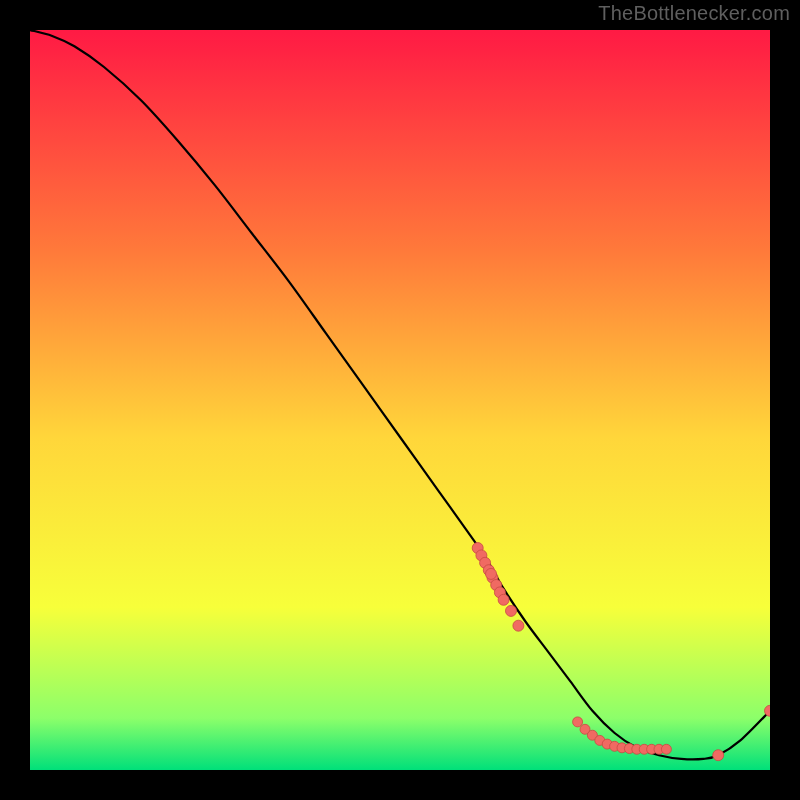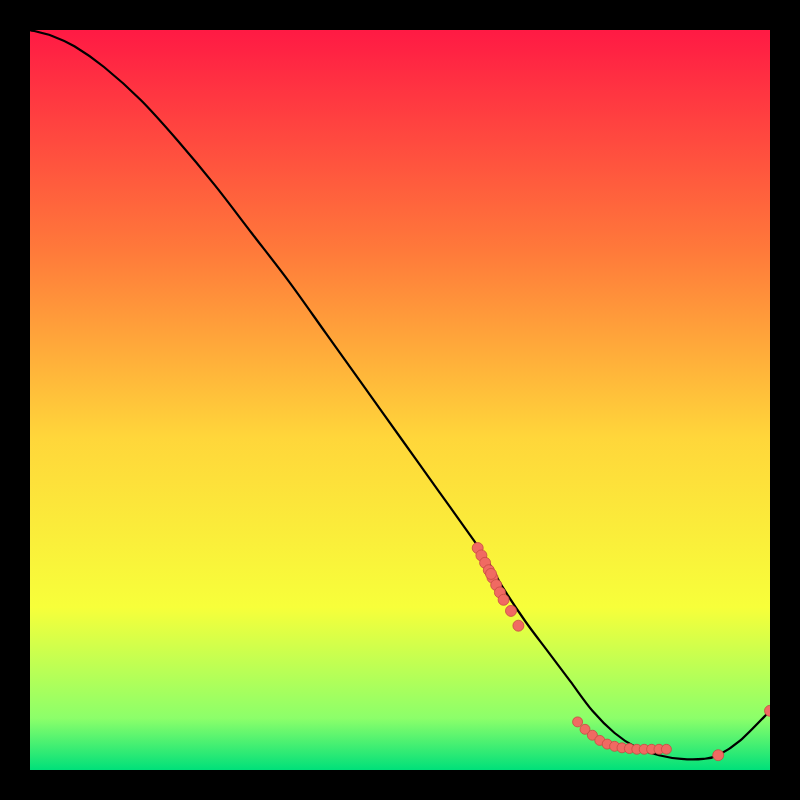--- a/index.html
+++ b/index.html
@@ -36,20 +36,21 @@
   .plot-svg {
     width: 740px;
     height: 740px;
     display: block;
   }
 </style>
 </head>
 <body>
 
 <div class="frame">
+  <div class="attribution">TheBottlenecker.com</div>
 
   <div class="plot-area">
     <svg class="plot-svg" viewBox="0 0 740 740">
       <defs>
         <linearGradient id="bg-grad" x1="0" y1="0" x2="0" y2="1">
           <stop id="g0" offset="0%" stop-color="#ff1a44"></stop>
           <stop id="g1" offset="30%" stop-color="#ff7a3a"></stop>
           <stop id="g2" offset="55%" stop-color="#ffd63a"></stop>
           <stop id="g3" offset="78%" stop-color="#f7ff3a"></stop>
           <stop id="g4" offset="93%" stop-color="#8cff6a"></stop>

